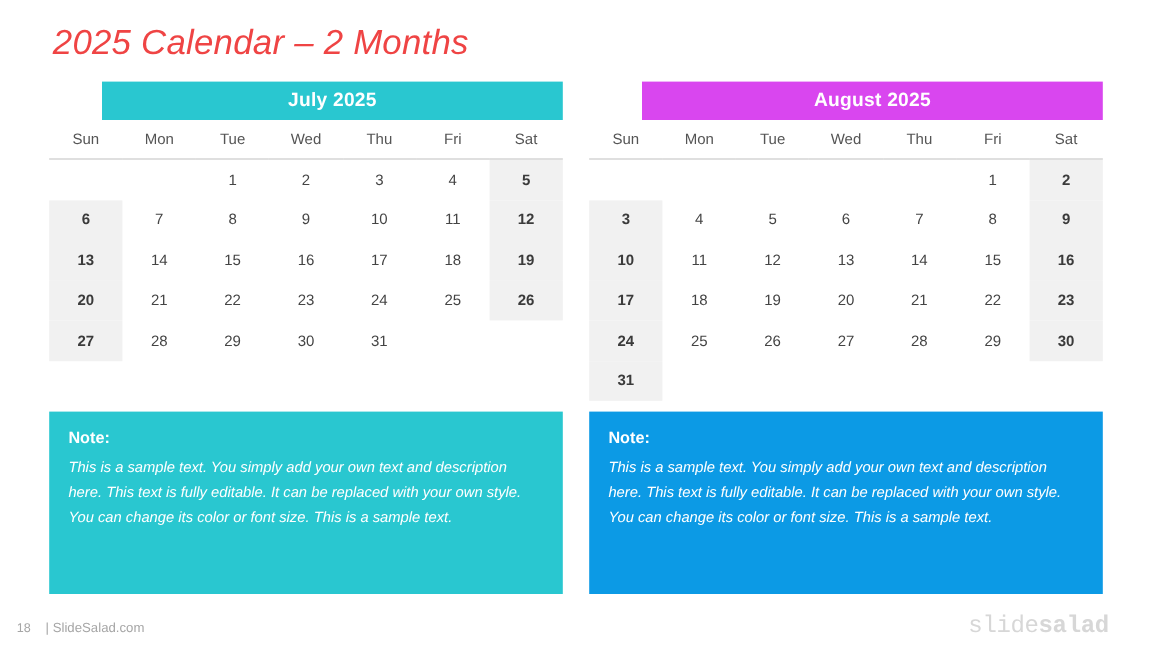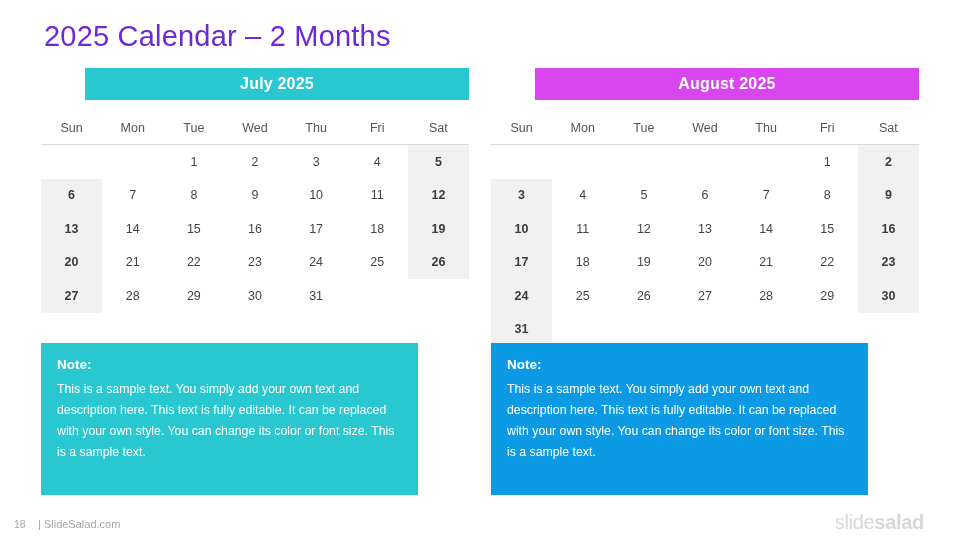--- a/index.html
+++ b/index.html
@@ -18,23 +18,24 @@
     position: relative;
     width: 960px;
     height: 540px;
     box-sizing: border-box;
   }
   .slide-title {
     position: absolute;
     left: 44px;
     top: 20px;
     font-size: 29px;
-    color: #6d28d9;
+    color: #ef4444;
     font-weight: normal;
     letter-spacing: 0.2px;
+    font-style: italic;
   }
   .panel {
     position: absolute;
     top: 68px;
     width: 428px;
   }
   .panel-left { left: 41px; }
   .panel-right { left: 491px; }
 
   .month-header {
@@ -44,21 +45,21 @@
     color: #ffffff;
     font-size: 16px;
     font-weight: bold;
     letter-spacing: 0.2px;
     margin-left: 44px;
   }
   .cal-table {
     width: 100%;
     border-collapse: collapse;
     table-layout: fixed;
-    margin-top: 12px;
+    margin-top: 0;
   }
   .cal-table th {
     font-size: 12.5px;
     color: #555555;
     font-weight: normal;
     height: 32px;
     text-align: center;
     border-bottom: 1.5px solid #d9d9d9;
     padding: 0;
   }
@@ -74,36 +75,37 @@
     background: #f1f1f1;
     font-weight: bold;
     color: #3b3b3b;
   }
   .cal-table td.empty {
     background: transparent;
   }
 
   .note-box {
     position: absolute;
-    width: 377px;
+    width: 428px;
     height: 152px;
     box-sizing: border-box;
     padding: 14px 16px 10px 16px;
     color: #ffffff;
   }
   .note-left { left: 41px; top: 343px; background: #29c7d0; }
   .note-right { left: 491px; top: 343px; background: #0c9ae5; }
   .note-title {
     font-size: 13.5px;
     font-weight: bold;
     margin-bottom: 7px;
   }
   .note-body {
     font-size: 12.3px;
     line-height: 1.72;
+    font-style: italic;
   }
 
   .footer-page {
     position: absolute;
     left: 14px;
     bottom: 10px;
     font-size: 10.5px;
     color: #a6a6a6;
   }
   .footer-brand {
@@ -113,20 +115,21 @@
     font-size: 11px;
     color: #a6a6a6;
   }
   .logo {
     position: absolute;
     right: 36px;
     bottom: 6px;
     font-size: 20px;
     color: #d7d7d7;
     letter-spacing: -0.3px;
+    font-family: Liberation Mono, monospace;
   }
   .logo b { font-weight: bold; }
   .logo span.light { font-weight: normal; }
 </style>
 </head>
 <body>
 
 <div class="slide">
 
   <div class="slide-title">2025 Calendar – 2 Months</div>

